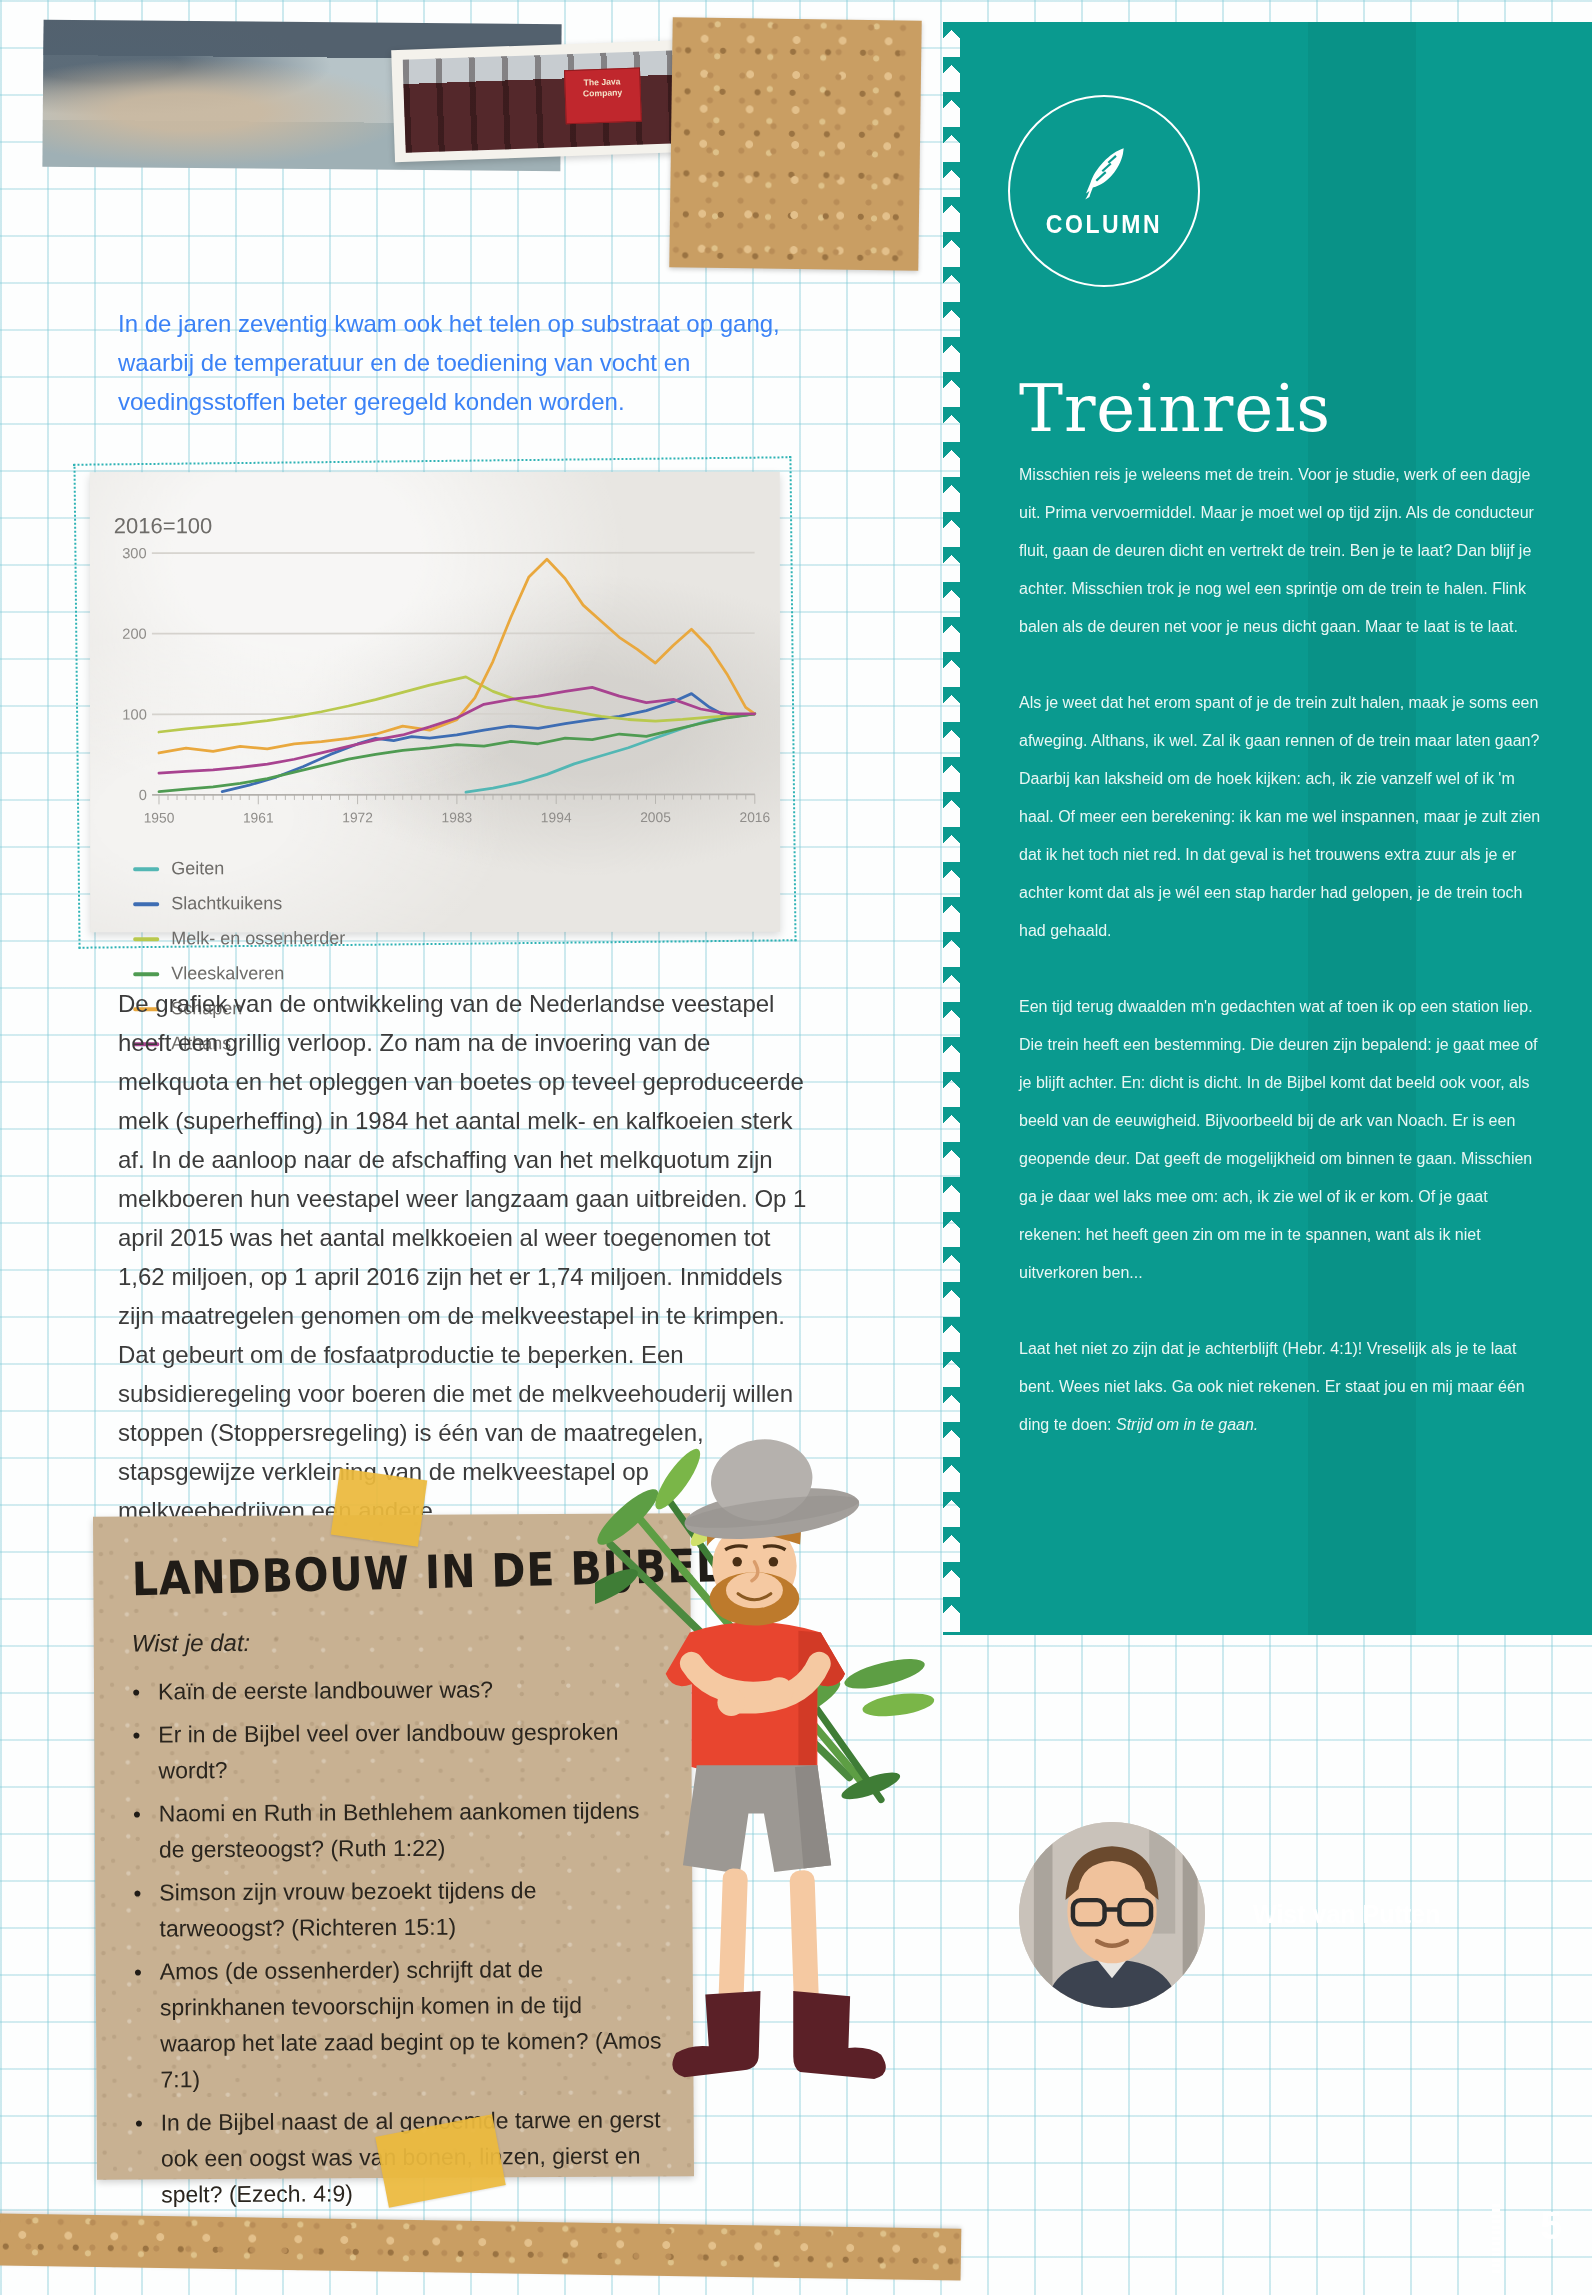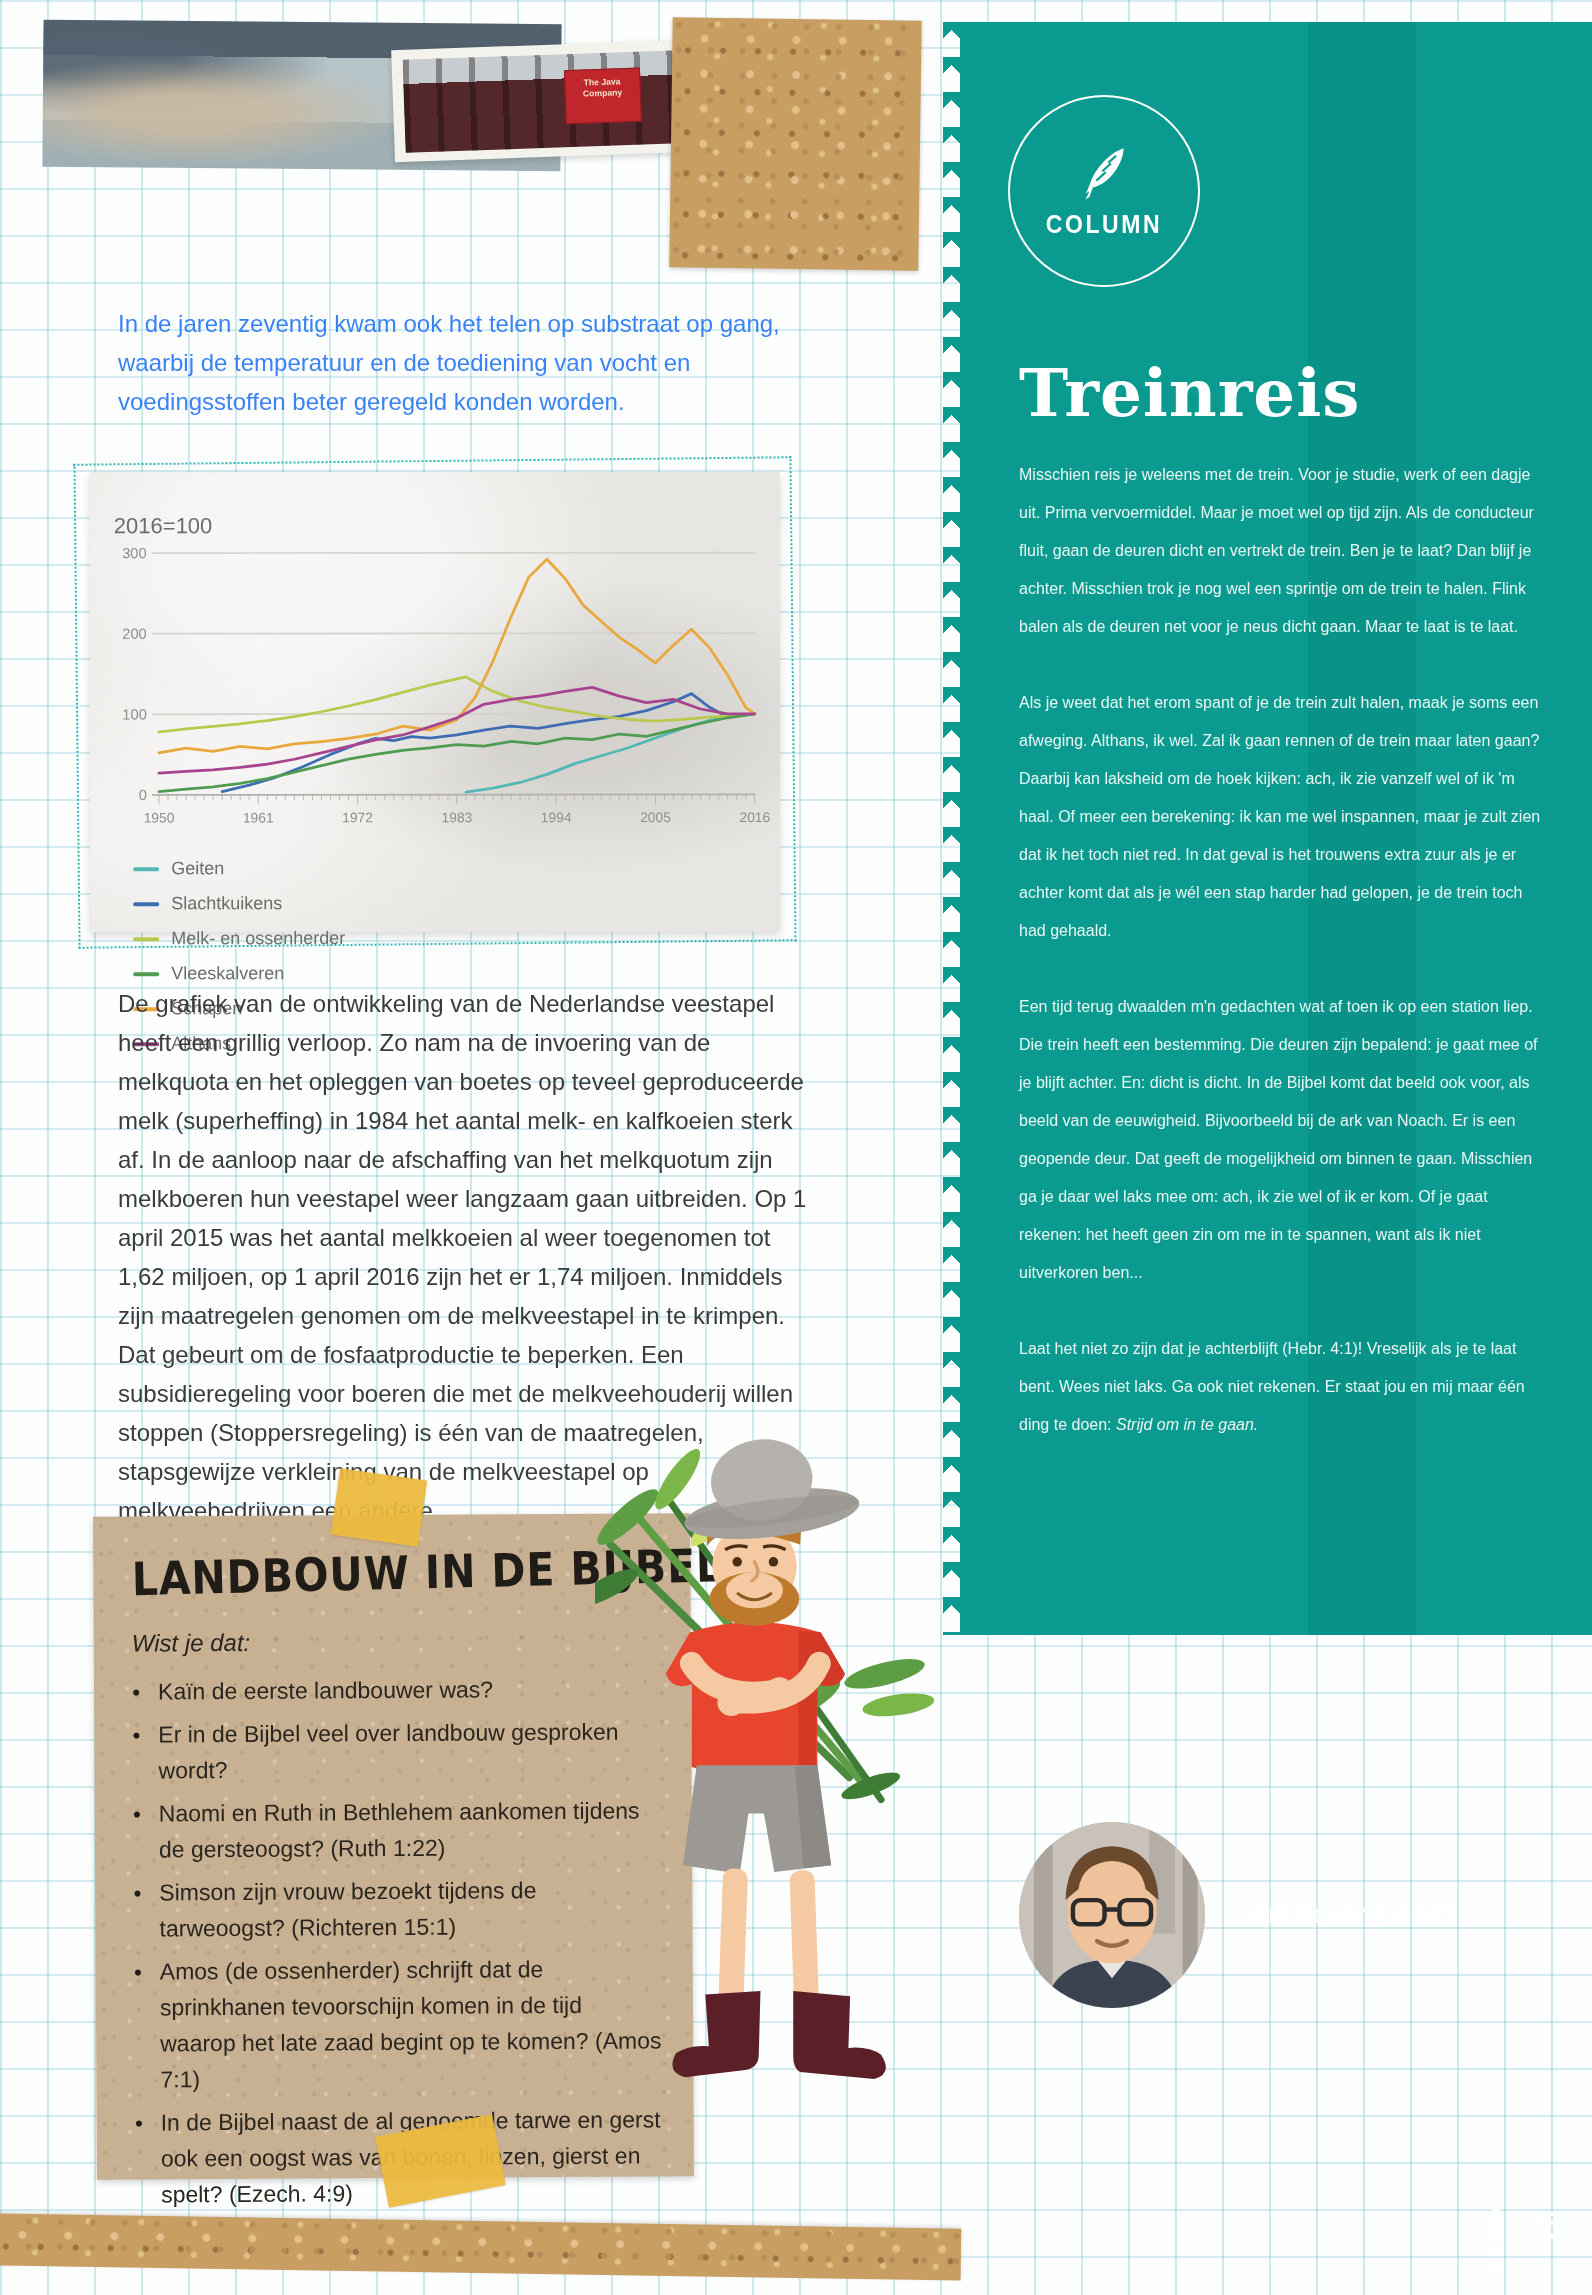--- a/index.html
+++ b/index.html
@@ -119,22 +119,22 @@
       linear-gradient(135deg, #0a9a8f 12px, transparent 12px);
     background-size:17.3px 35px;
   }
   .badge {
     position:absolute; left:48px; top:73px; width:192px; height:192px; border:2.6px solid #fff; border-radius:50%;
     display:flex; flex-direction:column; align-items:center; justify-content:center;
   }
   .badge-label { color:#fff; font-weight:bold; font-size:23px; letter-spacing:2.6px; margin-top:8.6px;
     font-family:"Liberation Sans", sans-serif; transform:scaleY(1.15); }
   .col-title {
-    position:absolute; left:59px; top:332px; color:#fff; font-family:"DejaVu Serif", serif;
-    font-weight:bold; font-size:66px; letter-spacing:0.9px;
+    position:absolute; left:59px; top:348px; color:#fff; font-family:"DejaVu Serif", serif;
+    font-weight:normal; font-size:66px; letter-spacing:0.9px;
   }
   .col-body { position:absolute; left:59px; top:434px; width:523px; }
   .col-body p { font-size:16px; line-height:38px; color:#e9f7f4; margin-bottom:38px; }
   .col-body .ital { font-style:italic; }
   .author { position:absolute; left:59px; top:1800px; display:flex; align-items:center; }
   .author-photo { width:186px; height:186px; border-radius:50%; overflow:hidden; flex:none; background:#cdc5bc; }
   .author-name { color:#fff; font-weight:bold; font-size:25px; margin-left:48px; }
   .perforation {
     position:absolute; left:532px; top:2182px; width:7.8px; height:71px;
     background:repeating-linear-gradient(180deg, #fff 0 2.6px, transparent 2.6px 5.5px);
@@ -385,20 +385,20 @@
           <path d="M14 100 Q18 74 50 74 Q82 74 86 100 Z" fill="#3c4350"></path>
           <path d="M42 74 L50 84 L58 74 L50 70 Z" fill="#e8e6e2"></path>
           <ellipse cx="50" cy="48" rx="24" ry="28" fill="#f0c29c"></ellipse>
           <path d="M25 42 Q26 14 50 13 Q74 14 75 42 L68 36 Q66 22 50 21 Q34 22 32 36 Z" fill="#6b4a2e"></path>
           <rect x="29" y="42" width="17" height="13" rx="4" fill="none" stroke="#2b2b2b" stroke-width="2.4"></rect>
           <rect x="54" y="42" width="17" height="13" rx="4" fill="none" stroke="#2b2b2b" stroke-width="2.4"></rect>
           <line x1="46" y1="47" x2="54" y2="47" stroke="#2b2b2b" stroke-width="2.4"></line>
           <path d="M42 64 Q50 69 58 64" stroke="#9c6a46" stroke-width="2.4" fill="none" stroke-linecap="round"></path>
         </svg>
       </div>
-      <span class="author-name">Frank van Geiten</span>
+      <span class="author-name">Wist van Putten</span>
     </div>
 
     <div class="perforation"></div>
     <div class="page-num">5</div>
   </div>
 </div>
 
 
 </body></html>

